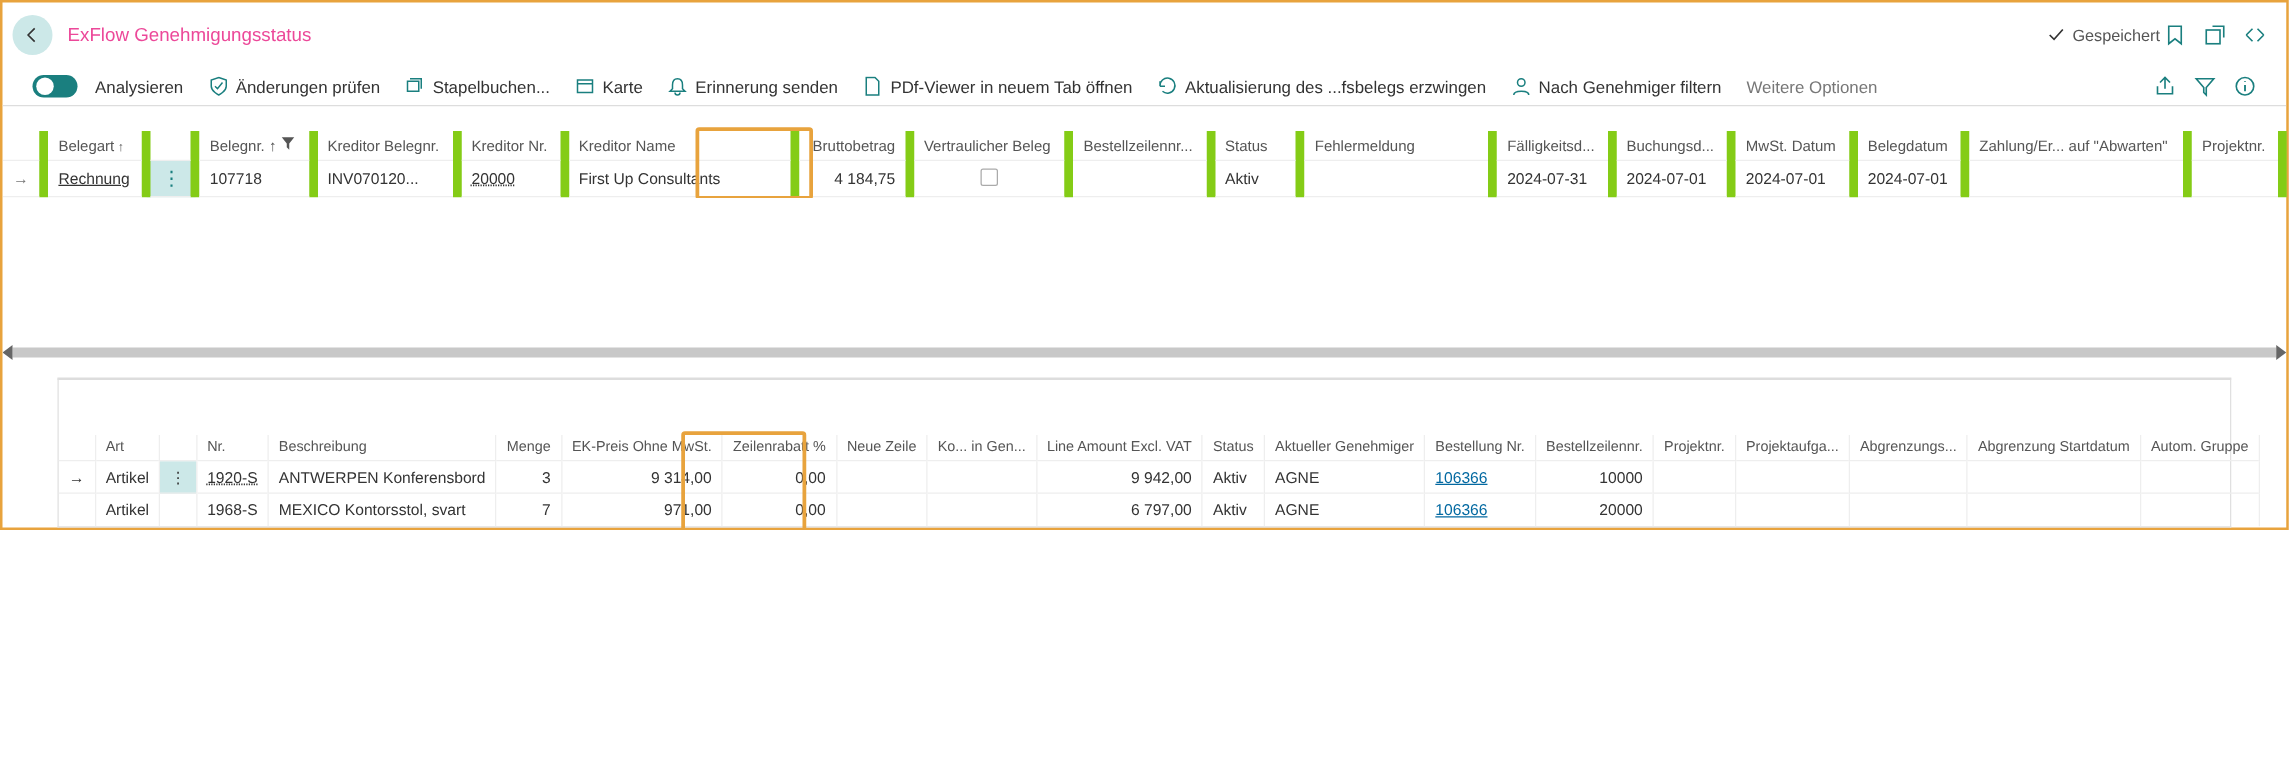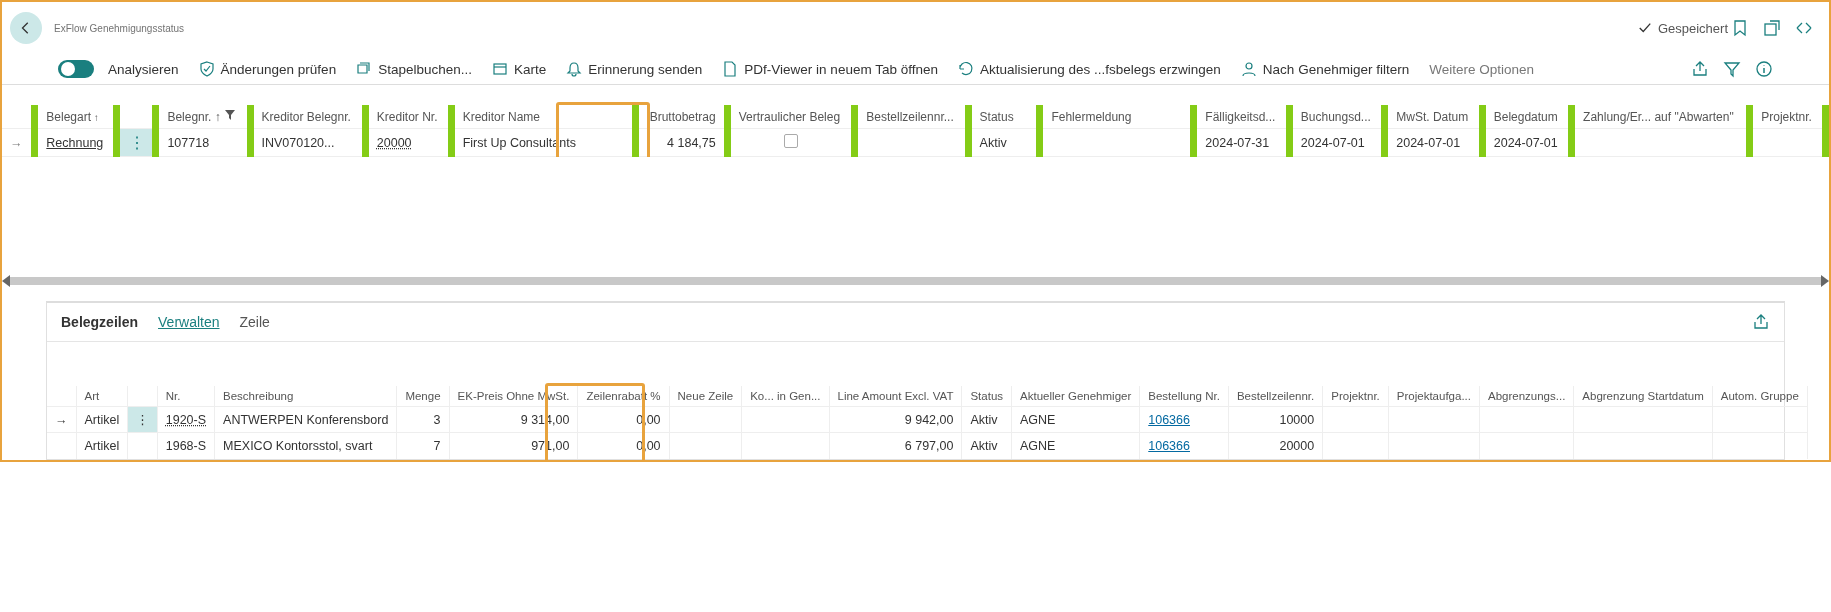--- a/index.html
+++ b/index.html
@@ -18,32 +18,32 @@
 }
 .back-btn {
   width: 32px; height: 32px;
   background: #cce8e8;
   border-radius: 50%;
   display: flex; align-items: center; justify-content: center;
   cursor: pointer;
   margin-right: 12px;
 }
 .back-btn svg { width: 14px; height: 14px; }
-.page-title { font-size: 10px; color: #737373; text-align: center; }
+.page-title { font-size: 15px; color: #ec4899; text-align: center; }
 .header-spacer { flex: 1; }
 .saved { display: flex; align-items: center; gap: 6px; color: #555; margin-right: 3px; }
 .saved svg { width: 14px; height: 14px; }
 .header-icons { display: flex; gap: 14px; }
 .header-icons .hicon { width: 18px; height: 18px; cursor: pointer; color: #1a7f7f; }
 
 .toolbar {
   display: flex;
   align-items: center;
   gap: 20px;
-  padding: 6px 56px;
+  padding: 6px 24px;
   border-bottom: 1px solid #ddd;
   font-size: 13.5px;
 }
 .toggle {
   width: 36px; height: 18px;
   border-radius: 9px;
   background: #1a7f7f;
   position: relative;
   display: inline-block;
   margin-right: 8px;
@@ -306,29 +306,20 @@
         </tr>
       </tbody>
     </table>
     <div class="highlight-box" style="top:-3px; left:554px; width:94px; height:58px;"></div>
   </div>
 </div>
 
 <div class="scroll-area"></div>
 
 <div class="lines-section">
-  <div class="lines-header">
-    <span class="lines-title">Belegzeilen</span>
-    <span class="lines-tab">Verwalten</span>
-    <span class="lines-tab2">Zeile</span>
-    <div class="lines-header-spacer"></div>
-    <svg class="lines-share" width="18" height="18" viewBox="0 0 18 18">
-        <path d="M3 9 V15 H15 V9 M9 2 V11 M5 6 L9 2 L13 6" fill="none" stroke="currentColor" stroke-width="1.3"></path>
-      </svg>
-  </div>
   <div class="lines-wrapper">
     <table class="lines-grid">
       <thead>
         <tr>
           <th style="width:30px"></th>
           <th style="width:70px">Art</th>
           <th style="width:22px"></th>
           <th style="width:70px">Nr.</th>
           <th style="width:200px">Beschreibung</th>
           <th style="width:50px" class="num">Menge</th>

